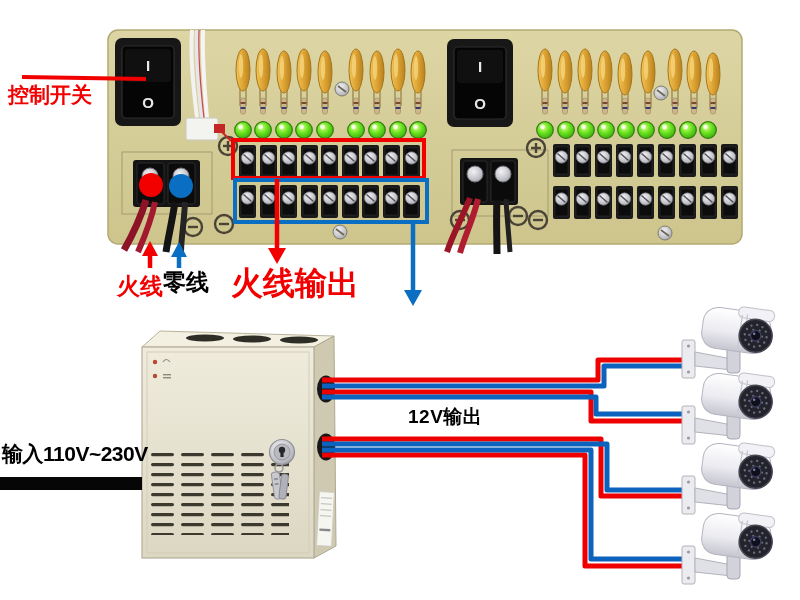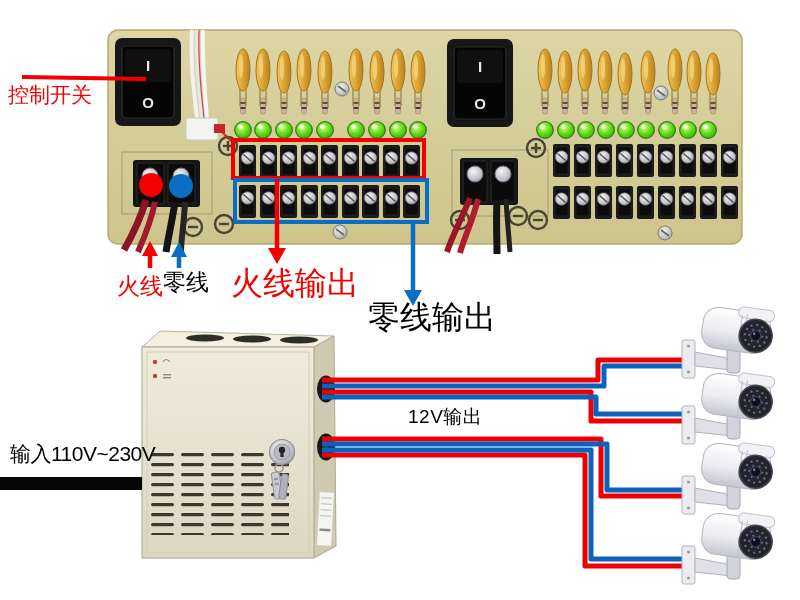--- a/index.html
+++ b/index.html
@@ -2,21 +2,21 @@
 <html><head>
 <meta charset="utf-8">
 <style>
   html,body{margin:0;padding:0;background:#fff;}
   .stage{
     position:relative;width:800px;height:600px;background:#ffffff;overflow:hidden;
     font-family:"Liberation Sans","DejaVu Sans",sans-serif;
   }
   .scene{position:absolute;left:0;top:0;}
   .label{
-    position:absolute;font-weight:normal;white-space:nowrap;line-height:1.05;
+    position:absolute;font-weight:bold;white-space:nowrap;line-height:1.05;
     font-family:"Liberation Sans","DejaVu Sans",sans-serif;
   }
   .lbl-red{color:#f20000;}
   .lbl-blue{color:#000000;}
   .lbl-black{color:#000000;}
   .sz21{font-size:21px;}
   .sz23{font-size:23px;}
   .sz24{font-size:32px;}
   .sz19{font-size:19px;letter-spacing:0.5px;}
   .input-label{font-size:21px;letter-spacing:-0.5px;}
@@ -414,21 +414,20 @@
 </svg>
 
 <div class="label lbl-red sz21" style="left:8px;top:84px;">控制开关</div>
 
 <div class="label lbl-red sz23" style="left:117px;top:274px;">火线</div>
 
 <div class="label lbl-blue sz23" style="left:163px;top:270px;">零线</div>
 
 <div class="label lbl-red sz24" style="left:231px;top:267px;">火线输出</div>
 
-<div class="label lbl-blue sz24" style="left:368px;top:301px;">零线输出</div>
-
-<div class="label lbl-black input-label" style="left:10px;top:443px;text-align:right;">输入110V~230V</div>
+
+<div class="label lbl-black input-label" style="left:2px;top:443px;text-align:right;">输入110V~230V</div>
 
 <div class="black-bar"></div>
 
 <div class="label lbl-black sz19" style="left:408px;top:407px;text-align:right;">12V输出</div>
 
 </div>
 
 </body></html>

